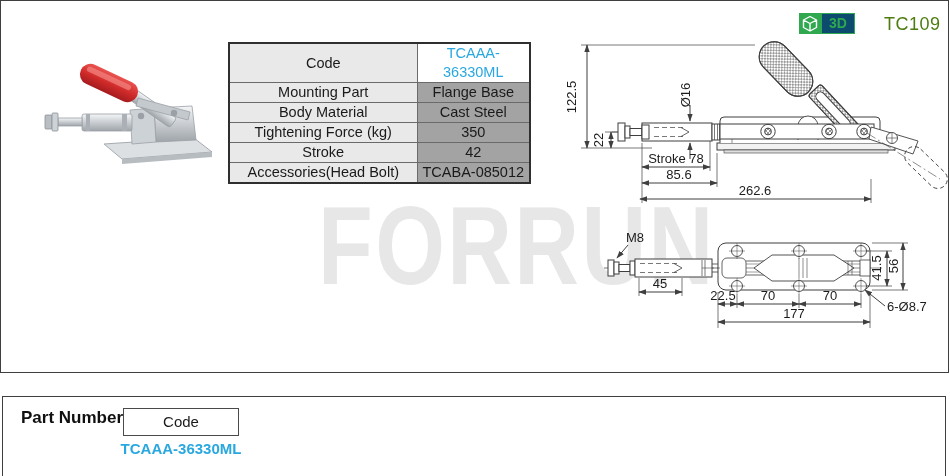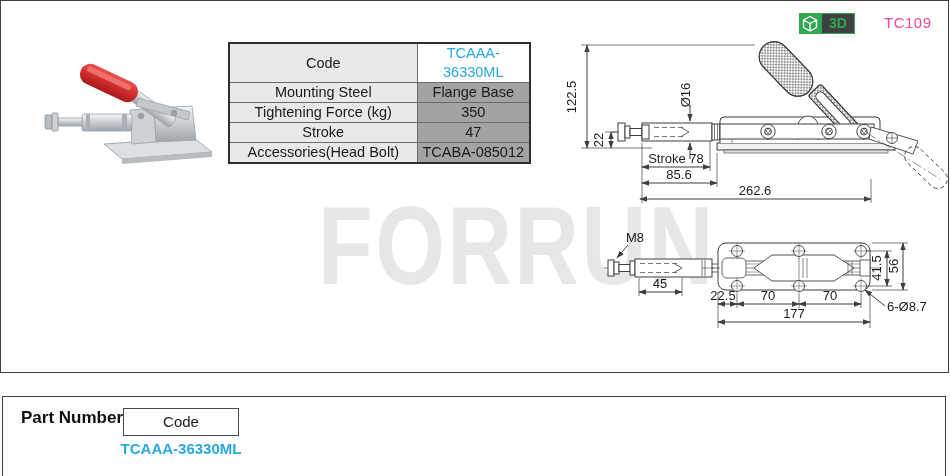--- a/index.html
+++ b/index.html
@@ -23,22 +23,22 @@
                   padding:0 2px; line-height:19px; }
   td.lbl { width:188px; background:#e9e9e9; }
   td.val { width:113px; background:#a3a3a3; }
   tr.first td.val { background:#ffffff; }
   .code-link { color:#29a8e0; cursor:pointer; }
   
   .badge-icon { position:absolute; left:799px; top:13px; width:22px; height:21px;
                 background:#2fa84f; z-index:3; }
   .badge-label { position:absolute; left:821px; top:13px; width:34px; height:21px;
                  border:1.5px solid #2fa84f; color:#2fa84f; font-size:14px; font-weight:bold;
-                 text-align:center; line-height:18px; z-index:3; background:#404040; }
-  .catalog-code { position:absolute; left:884px; top:14px; font-size:15px; color:#ec4899;
+                 text-align:center; line-height:18px; z-index:3; background:#0c4a6e; }
+  .catalog-code { position:absolute; left:884px; top:14px; font-size:18px; color:#4d7c0f;
                   letter-spacing:0.5px; z-index:3; }
   
   svg.draw { position:absolute; z-index:2; overflow:visible; }
   #side-view { left:562px; top:27px; }
   #top-view  { left:602px; top:230px; }
   #product-photo { position:absolute; left:42px; top:56px; z-index:2; }
   svg .dimtxt { font-family:"Liberation Sans", sans-serif; font-size:13px; fill:#1c1c1c; stroke:none; }
   
   .pn-title { position:absolute; left:18px; top:9px; font-size:17px; font-weight:bold;
               color:#101010; line-height:23px; }
@@ -99,30 +99,34 @@
     <circle cx="132" cy="57" r="3.2" fill="#9aa0a6"></circle>
   </svg>
 
   <table class="spec">
     <tbody>
         <tr class="first">
       <td class="lbl">Code</td>
       <td class="val code-link">TCAAA-36330ML</td>
     </tr>
     <tr>
-      <td class="lbl">Mounting Steel</td>
+      <td class="lbl">Mounting Part</td>
       <td class="val">Flange Base</td>
+    </tr>
+    <tr>
+      <td class="lbl">Body Material</td>
+      <td class="val">Cast Steel</td>
     </tr>
     <tr>
       <td class="lbl">Tightening Force (kg)</td>
       <td class="val">350</td>
     </tr>
     <tr>
       <td class="lbl">Stroke</td>
-      <td class="val">47</td>
+      <td class="val">42</td>
     </tr>
     <tr>
       <td class="lbl">Accessories(Head Bolt)</td>
       <td class="val">TCABA-085012</td>
     </tr>
   </tbody>
     </table>
 
   <svg id="side-view" class="draw" width="386" height="186" viewBox="0 0 386 186">
     <defs>

